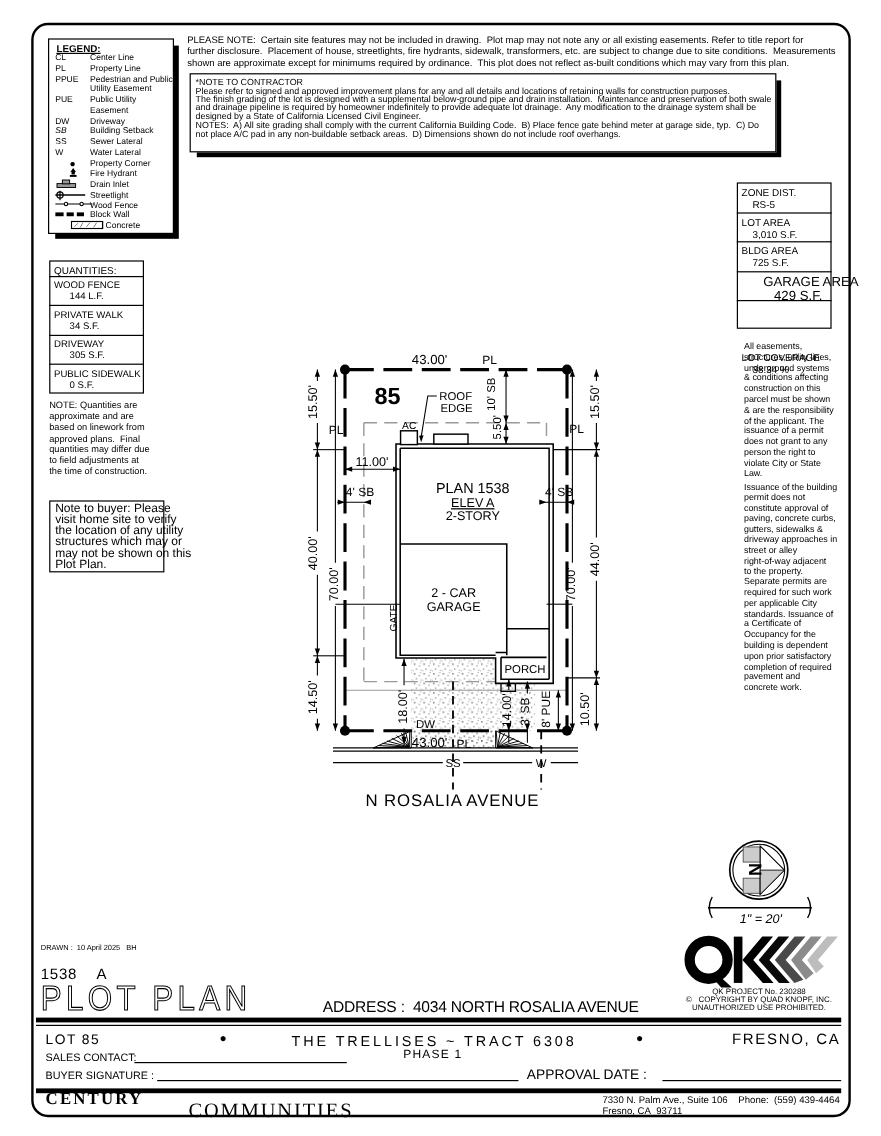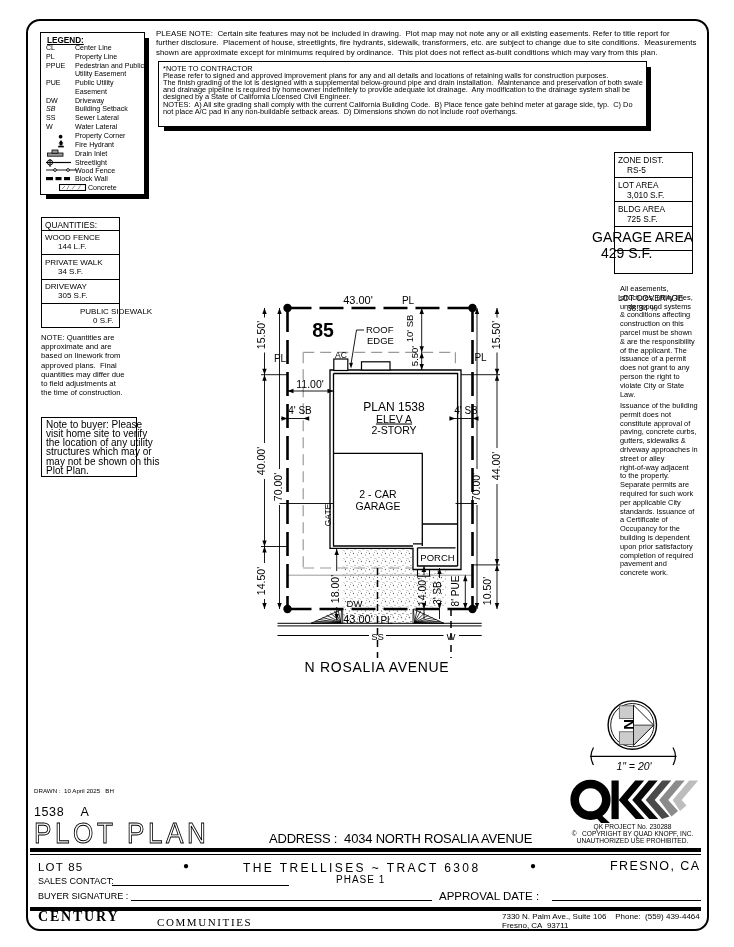--- a/index.html
+++ b/index.html
@@ -70,34 +70,34 @@
 
 <div class="abs" style="left:41px;top:217px;width:77px;height:109px;border:1.5px solid #000;"></div>
 <div class="abs" style="left:45px;top:219.5px;font-size:8.3px;">QUANTITIES:</div>
 <div class="abs" style="left:41px;top:229.5px;width:78.5px;border-top:1.3px solid #000;"></div>
 <div class="abs" style="left:45px;top:233px;font-size:8px;">WOOD FENCE<br><span style="margin-left:13px;">144 L.F.</span></div>
 <div class="abs" style="left:41px;top:254px;width:78.5px;border-top:1.3px solid #000;"></div>
 <div class="abs" style="left:45px;top:257.5px;font-size:8px;">PRIVATE WALK<br><span style="margin-left:13px;">34 S.F.</span></div>
 <div class="abs" style="left:41px;top:278.5px;width:78.5px;border-top:1.3px solid #000;"></div>
 <div class="abs" style="left:45px;top:282px;font-size:8px;">DRIVEWAY<br><span style="margin-left:13px;">305 S.F.</span></div>
 <div class="abs" style="left:41px;top:303px;width:78.5px;border-top:1.3px solid #000;"></div>
-<div class="abs" style="left:45px;top:306.5px;font-size:8px;margin-left:35px;">PUBLIC SIDEWALK<br><span style="margin-left:13px;">0 S.F.</span></div>
+<div class="abs" style="left:45px;top:306.5px;font-size:8px;">PUBLIC SIDEWALK<br><span style="margin-left:13px;">0 S.F.</span></div>
 
 <div class="abs" style="left:41px;top:333px;width:120px;font-size:7.7px;line-height:9.2px;white-space:nowrap;">NOTE: Quantities are<br>approximate and are<br>based on linework from<br>approved plans.&nbsp; Final<br>quantities may differ due<br>to field adjustments at<br>the time of construction.</div>
 
 <div class="abs" style="left:41px;top:417px;width:90px;height:56px;border:1.3px solid #000;font-size:10px;line-height:9.15px;padding:2px 0 0 4px;white-space:nowrap;">Note to buyer: Please<br>visit home site to verify<br>the location of any utility<br>structures which may or<br>may not be shown on this<br>Plot Plan.</div>
 
 <div class="abs" style="left:614px;top:152px;width:77px;height:120px;border:1.5px solid #000;"></div>
 <div class="abs" style="left:618px;top:155px;font-size:8.3px;">ZONE DIST.<br><span style="margin-left:9px;">RS-5</span></div>
 <div class="abs" style="left:614px;top:176.5px;width:78.5px;border-top:1.3px solid #000;"></div>
 <div class="abs" style="left:618px;top:179.5px;font-size:8.3px;">LOT AREA<br><span style="margin-left:9px;">3,010 S.F.</span></div>
 <div class="abs" style="left:614px;top:201px;width:78.5px;border-top:1.3px solid #000;"></div>
 <div class="abs" style="left:618px;top:204px;font-size:8.3px;">BLDG AREA<br><span style="margin-left:9px;">725 S.F.</span></div>
 <div class="abs" style="left:614px;top:225.5px;width:78.5px;border-top:1.3px solid #000;"></div>
-<div class="abs" style="left:592px;top:228.5px;font-size:14px;">GARAGE AREA<br><span style="margin-left:9px;">429 S.F.</span></div>
+<div class="abs" style="left:636px;top:228.5px;font-size:11px;">GARAGE AREA<br><span style="margin-left:9px;">429 S.F.</span></div>
 <div class="abs" style="left:614px;top:250px;width:78.5px;border-top:1.3px solid #000;"></div>
 <div class="abs" style="left:618px;top:253px;font-size:8.3px;margin-top:40px;">LOT COVERAGE<br><span style="margin-left:9px;">38.34 %</span></div>
 
 <div class="abs" style="left:620px;top:285px;width:90px;font-size:7.4px;line-height:8.8px;white-space:nowrap;">All easements,<br>structures, utility lines,<br>underground systems<br>&amp; conditions affecting<br>construction on this<br>parcel must be shown<br>&amp; are the responsibility<br>of the applicant. The<br>issuance of a permit<br>does not grant to any<br>person the right to<br>violate City or State<br>Law.</div>
 
 <div class="abs" style="left:620px;top:402px;width:90px;font-size:7.4px;line-height:8.8px;white-space:nowrap;">Issuance of the building<br>permit does not<br>constitute approval of<br>paving, concrete curbs,<br>gutters, sidewalks &amp;<br>driveway approaches in<br>street or alley<br>right-of-way adjacent<br>to the property.<br>Separate permits are<br>required for such work<br>per applicable City<br>standards. Issuance of<br>a Certificate of<br>Occupancy for the<br>building is dependent<br>upon prior satisfactory<br>completion of required<br>pavement and<br>concrete work.</div>
 
 <svg class="abs" style="left:0;top:0;" width="734" height="947" viewBox="0 0 734 947">
 <defs>
 <pattern id="stip" width="8" height="8" patternUnits="userSpaceOnUse">
@@ -342,17 +342,17 @@
 <div class="abs" style="left:112px;top:884.5px;width:177px;border-top:1px solid #000;"></div>
 
 <div class="abs" style="left:38px;top:890.5px;font-size:9px;">BUYER SIGNATURE :</div>
 <div class="abs" style="left:131px;top:900px;width:301px;border-top:1px solid #000;"></div>
 <div class="abs" style="left:439px;top:890px;font-size:11.5px;">APPROVAL DATE :</div>
 <div class="abs" style="left:552px;top:900px;width:149px;border-top:1px solid #000;"></div>
 
 <div class="abs" style="left:30px;top:907px;width:671px;height:3.5px;background:#000;"></div>
 
 <div class="abs" style="left:38px;top:908.5px;font-family:'Liberation Serif',serif;font-size:14px;font-weight:bold;letter-spacing:1.8px;">CENTURY</div>
-<div class="abs" style="left:157px;top:915.5px;font-family:'Liberation Serif',serif;font-size:11px;letter-spacing:1.6px;">COMMUNITIES</div>
+<div class="abs" style="left:157px;top:915.5px;font-family:'Liberation Serif',serif;font-size:17px;letter-spacing:1.6px;">COMMUNITIES</div>
 
 <div class="abs" style="left:502px;top:911.5px;font-size:8px;line-height:9.2px;">7330 N. Palm Ave., Suite 106&nbsp;&nbsp;&nbsp; Phone:&nbsp; (559) 439-4464<br>Fresno, CA&nbsp; 93711</div>
 
 <div class="abs" style="left:560px;top:822.5px;width:145px;text-align:center;font-size:6.6px;line-height:7px;">QK PROJECT No. 230288<br>©&nbsp;&nbsp; COPYRIGHT BY QUAD KNOPF, INC.<br>UNAUTHORIZED USE PROHIBITED.</div>
 
 </body></html>

